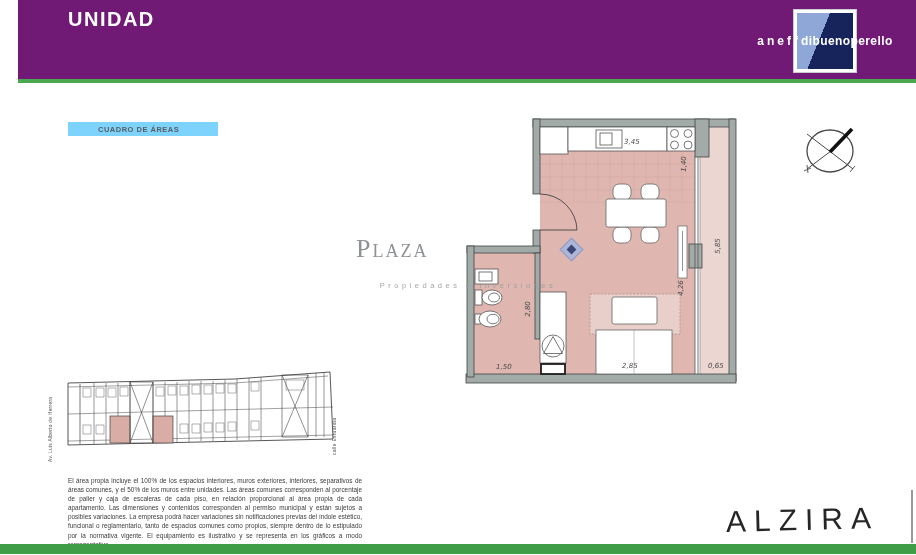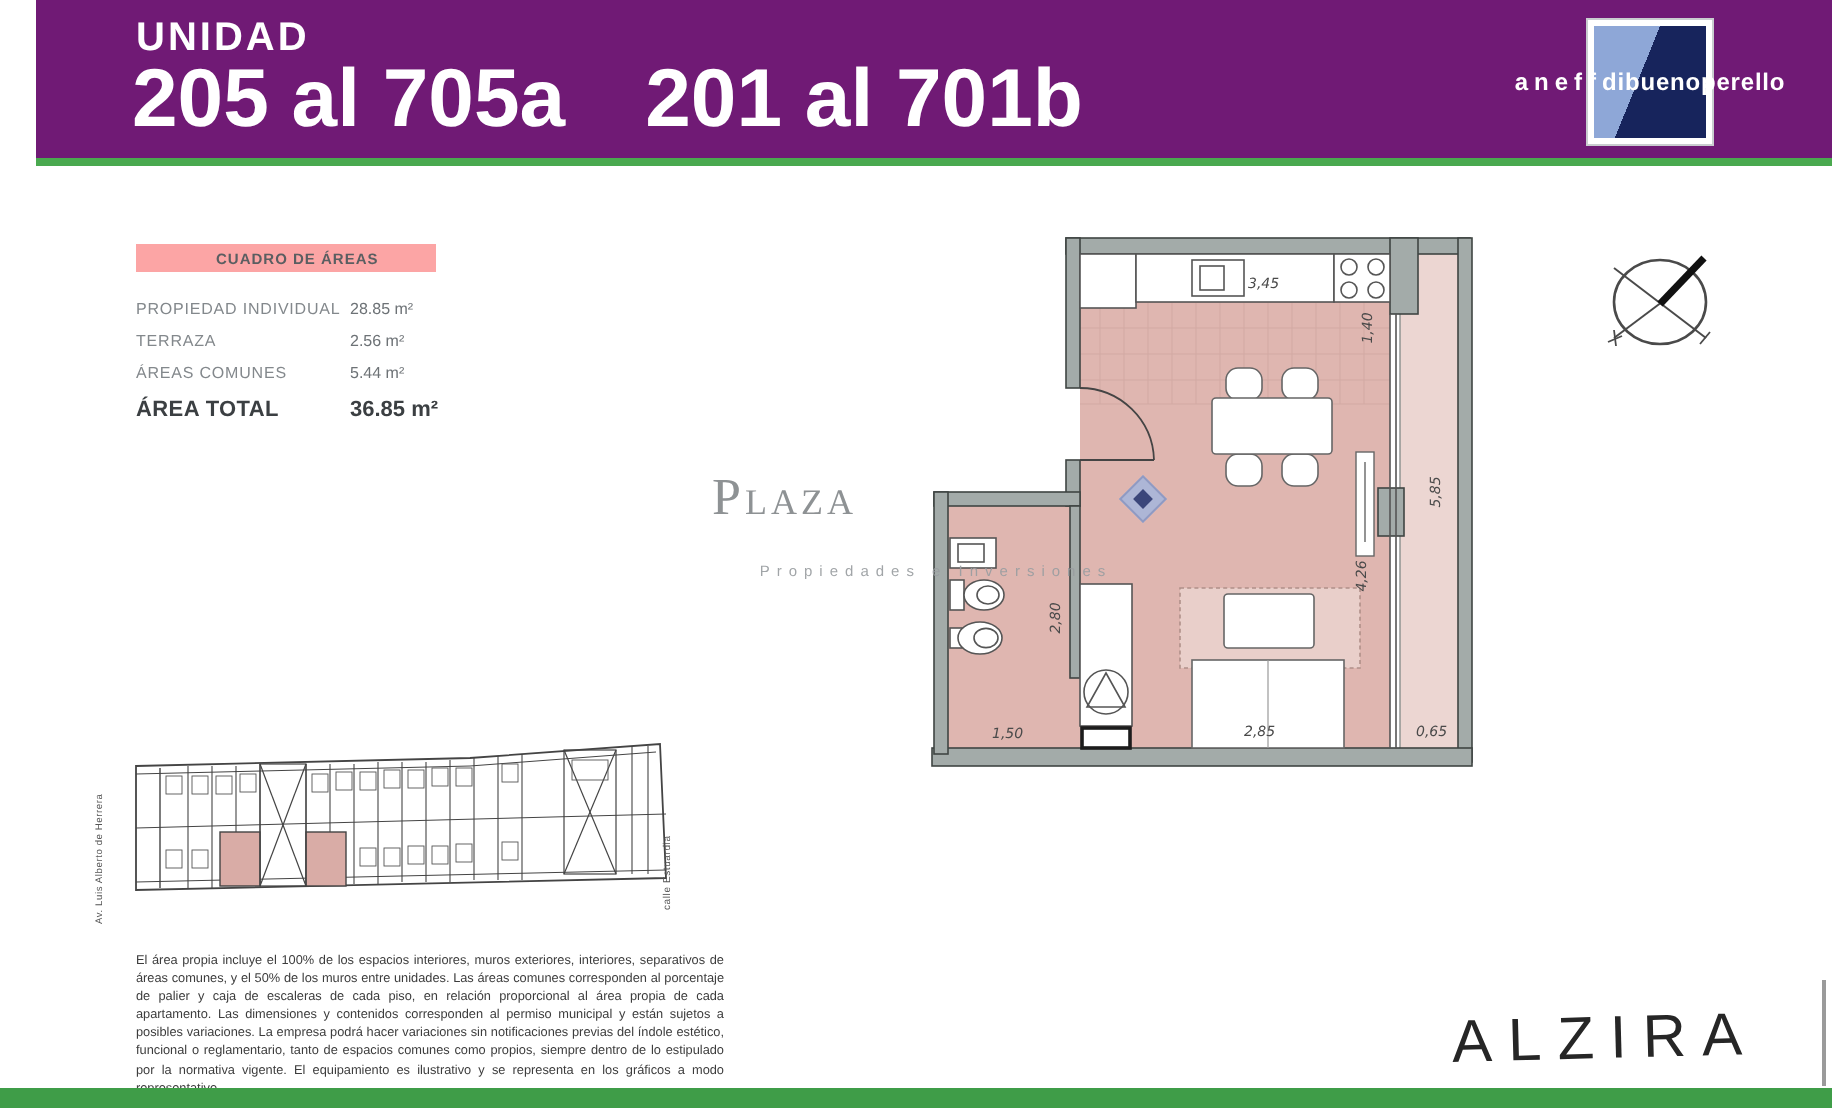--- a/index.html
+++ b/index.html
@@ -14,22 +14,22 @@
   
   .arch-logo{position:absolute;left:794px;top:10px;width:56px;height:56px;border:3px solid #fff;
              background:linear-gradient(112deg,#8ea7d7 42%,#17245c 42%);
              display:flex;flex-direction:row;justify-content:center;align-items:center;
              box-shadow:0 0 0 1px #c9cdcf;}
   .arch-logo div{color:#fff;font-weight:bold;font-size:12px;line-height:15px;}
   .arch-logo .l1{letter-spacing:3px;}
   .arch-logo .l2,.arch-logo .l3{letter-spacing:.4px;}
   
   .areas{position:absolute;left:68px;top:122px;width:170px;}
-  .areas-hdr{width:150px;height:14px;background:#fca5a5;font-size:7.5px;font-weight:bold;color:#5a5e61;
-             letter-spacing:.5px;padding:3px 0 0 40px;box-sizing:border-box;}
+  .areas-hdr{width:150px;height:14px;background:#7dd3fc;font-size:7.5px;font-weight:bold;color:#5a5e61;
+             letter-spacing:.5px;padding:3px 0 0 30px;box-sizing:border-box;}
   .areas-rows{margin-top:10px;}
   .arow{display:flex;height:16px;align-items:center;}
   .arow .lbl{width:107px;font-size:8px;color:#83888c;letter-spacing:.4px;}
   .arow .val{font-size:8px;color:#6d7276;}
   .arow.total{margin-top:2px;height:18px;}
   .arow.total .lbl{font-size:11px;font-weight:bold;color:#3b3f42;letter-spacing:.2px;}
   .arow.total .val{font-size:11px;font-weight:bold;color:#3b3f42;}
   
   .compass{position:absolute;left:798px;top:120px;}
   
@@ -57,51 +57,30 @@
   .footer-bar{position:absolute;left:0;top:544px;width:916px;height:10px;background:#3f9d48;}
   svg text{font-family:"DejaVu Sans",sans-serif;}
 </style>
 </head>
 <body>
 
 <div class="page">
 
   <div class="header">
     <div class="header-title">UNIDAD</div>
-    <div class="header-units">
-      <span>205 al 705a</span><span class="gap"></span><span>201 al 701b</span>
-    </div>
   </div>
 
   <div class="arch-logo">
     <div class="l1">aneff</div>
     <div class="l2">dibueno</div>
     <div class="l3">perello</div>
   </div>
 
   <div class="areas">
     <div class="areas-hdr">CUADRO DE ÁREAS</div>
-    <div class="areas-rows">
-      <div class="arow">
-        <span class="lbl">PROPIEDAD INDIVIDUAL</span>
-        <span class="val">28.85 m²</span>
-      </div>
-      <div class="arow">
-        <span class="lbl">TERRAZA</span>
-        <span class="val">2.56 m²</span>
-      </div>
-      <div class="arow">
-        <span class="lbl">ÁREAS COMUNES</span>
-        <span class="val">5.44 m²</span>
-      </div>
-      <div class="arow total">
-        <span class="lbl">ÁREA TOTAL</span>
-        <span class="val">36.85 m²</span>
-      </div>
-    </div>
   </div>
 
   <svg class="compass" width="64" height="60" viewBox="0 0 64 60">
     <ellipse cx="32" cy="31" rx="23" ry="21" fill="none" stroke="#4a4a4a" stroke-width="1.3"></ellipse>
     <line x1="9" y1="14" x2="55" y2="49" stroke="#4a4a4a" stroke-width="1"></line>
     <line x1="9" y1="49" x2="33" y2="31" stroke="#4a4a4a" stroke-width="1"></line>
     <line x1="32" y1="32" x2="54" y2="9" stroke="#111" stroke-width="3.6"></line>
     <line x1="6" y1="51" x2="13" y2="48" stroke="#4a4a4a" stroke-width="0.9"></line>
     <line x1="10" y1="53" x2="9" y2="45" stroke="#4a4a4a" stroke-width="0.9"></line>
     <line x1="52" y1="52" x2="57" y2="46" stroke="#4a4a4a" stroke-width="0.9"></line>

